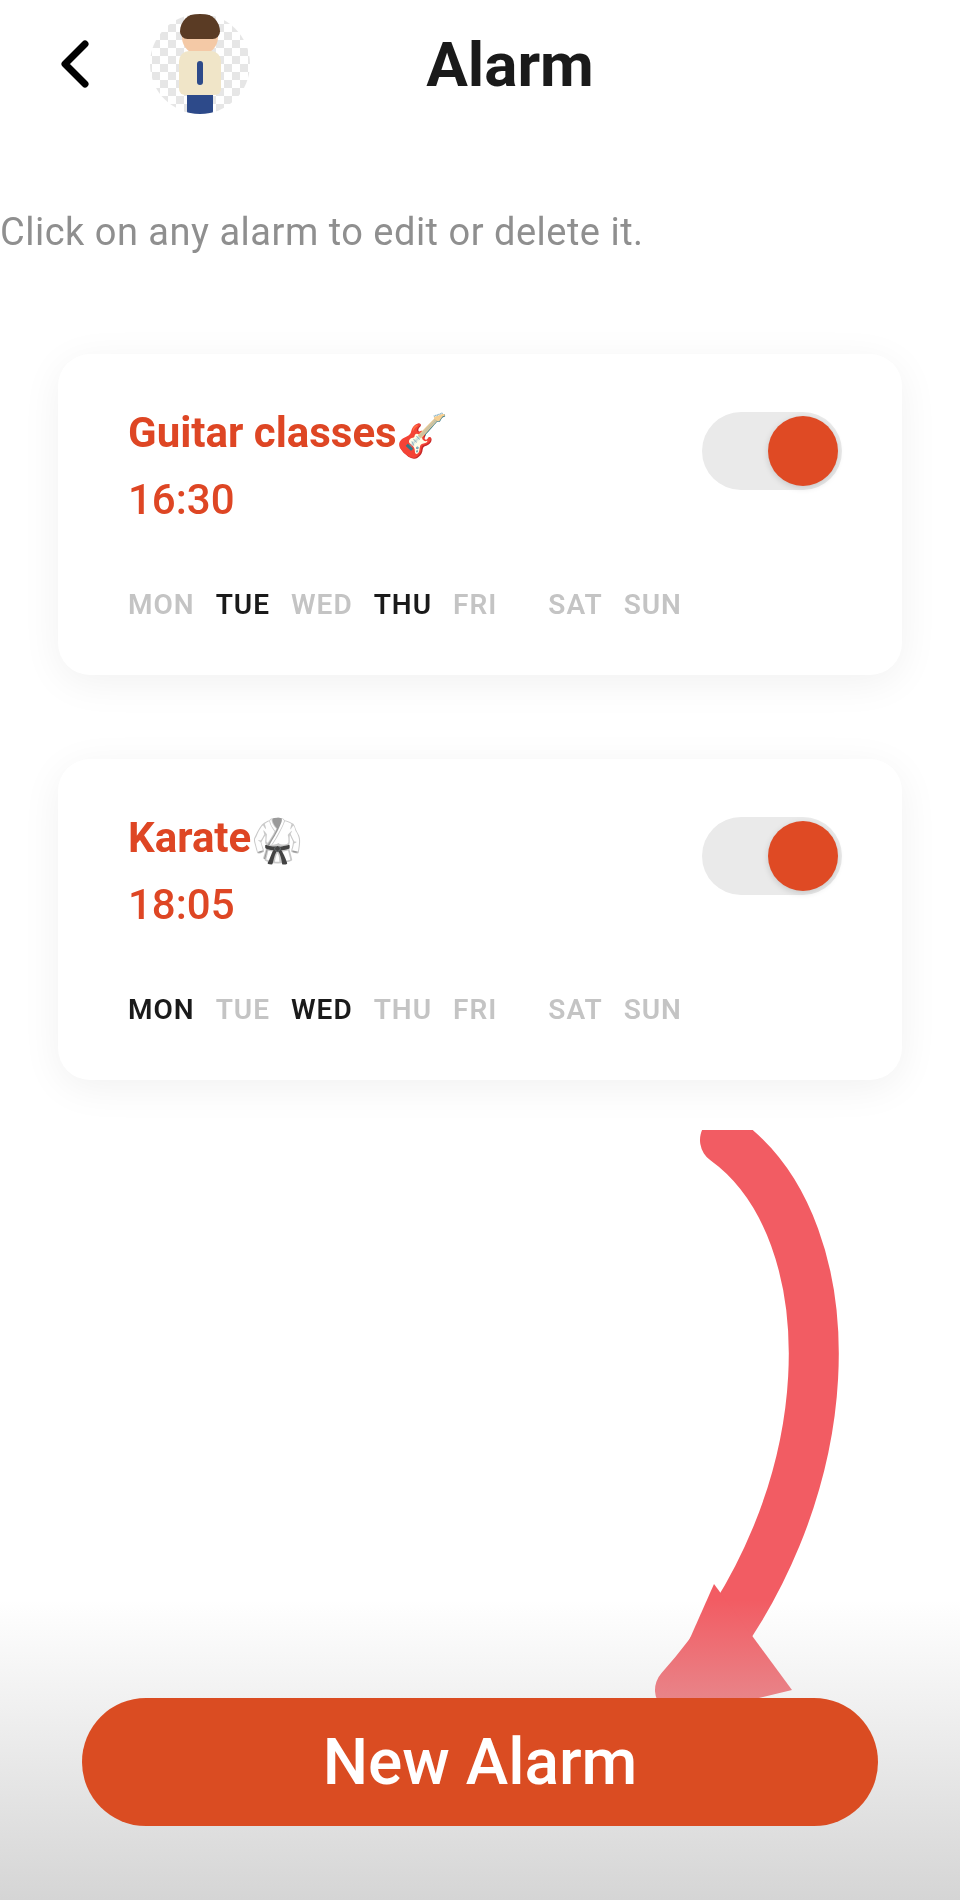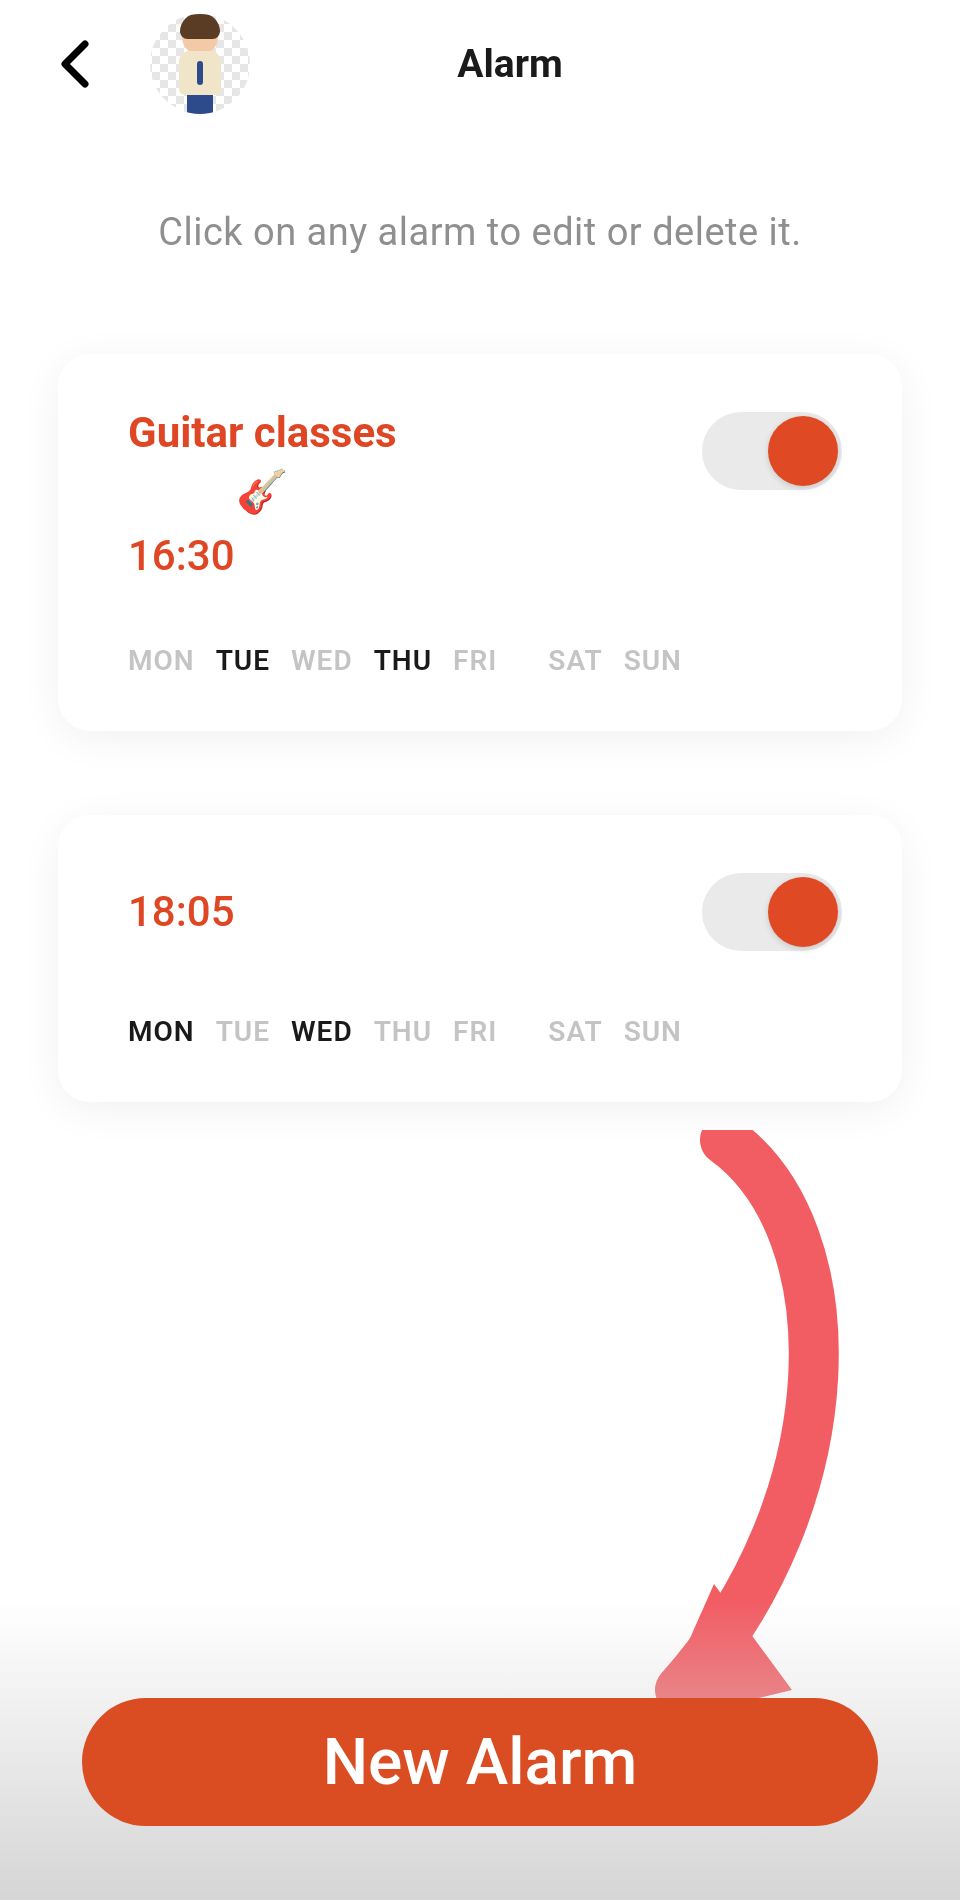--- a/index.html
+++ b/index.html
@@ -75,29 +75,28 @@
     border-radius: 3px;
   }
   .avatar-legs {
     width: 26px; height: 20px;
     background: #2d4a8a;
     border-radius: 0 0 4px 4px;
   }
   .title {
     flex: 1;
     text-align: center;
-    font-size: 39px;
+    font-size: 62px;
     font-weight: 700;
     color: #1a1a1a;
     margin-right: 140px;
   }
 
   
   .subtitle {
-    text-align: center;
     font-size: 38px;
     color: #8f8f8f;
     margin-top: 110px;
     letter-spacing: 0.5px;
   }
 
   
   .cards {
     margin-top: 100px;
     padding: 0 58px;
@@ -114,23 +113,21 @@
   .card-top {
     display: flex;
     align-items: flex-start;
     justify-content: space-between;
   }
   .card-title {
     font-size: 42px;
     font-weight: 700;
     color: #de4624;
     display: flex;
-    align-items: center;
-    gap: 14px;
-    flex-direction: column;
+    align-items: flex-end;
   }
   .emoji {
     font-size: 42px;
     line-height: 1;
   }
   .card-time {
     font-size: 42px;
     font-weight: 500;
     color: #de4624;
     margin-top: 18px;
@@ -243,20 +240,24 @@
       <span class="day active">THU</span>
       <span class="day">FRI</span>
       <span class="day day-gap-large">SAT</span>
       <span class="day">SUN</span>
     </div>
   </div>
 
   <div class="card">
     <div class="card-top">
       <div>
+        <div class="card-title">
+          <span>Karate</span>
+          <span class="emoji">🥋</span>
+        </div>
         <div class="card-time">18:05</div>
       </div>
       <div class="toggle on">
         <div class="knob"></div>
       </div>
     </div>
     <div class="days">
       <span class="day active">MON</span>
       <span class="day">TUE</span>
       <span class="day active">WED</span>

